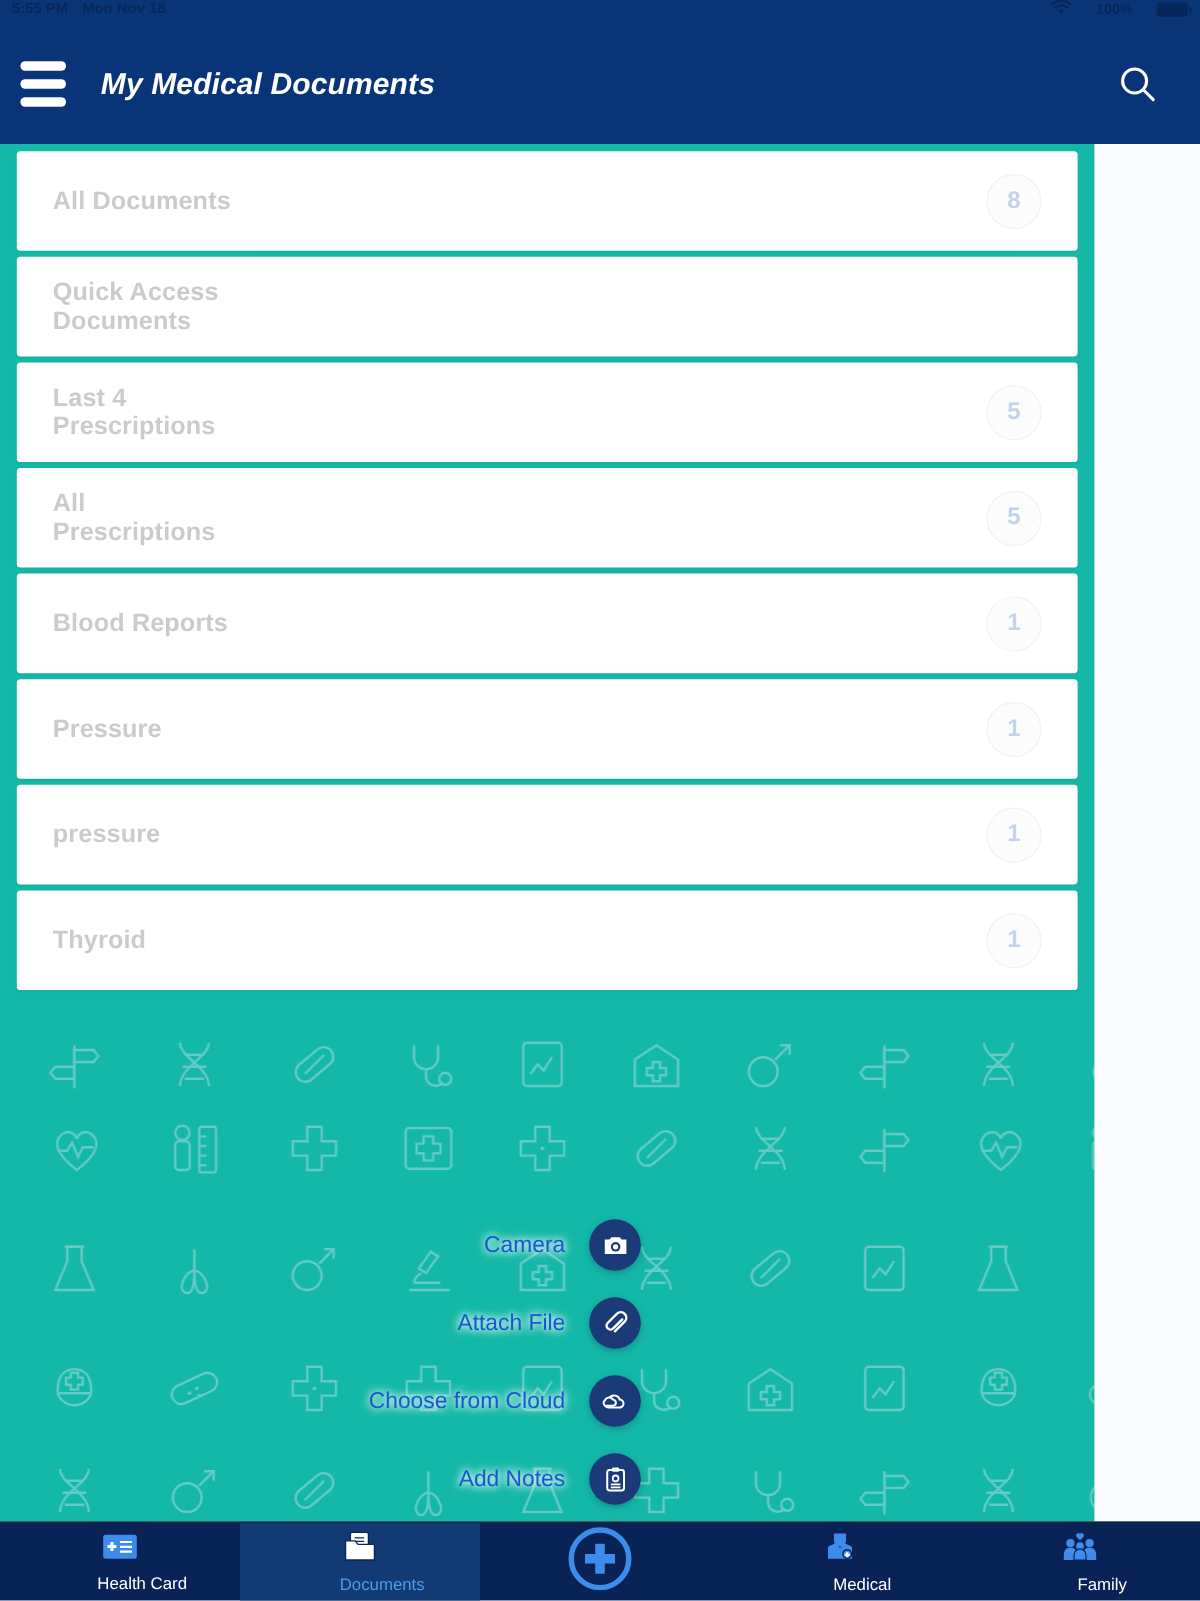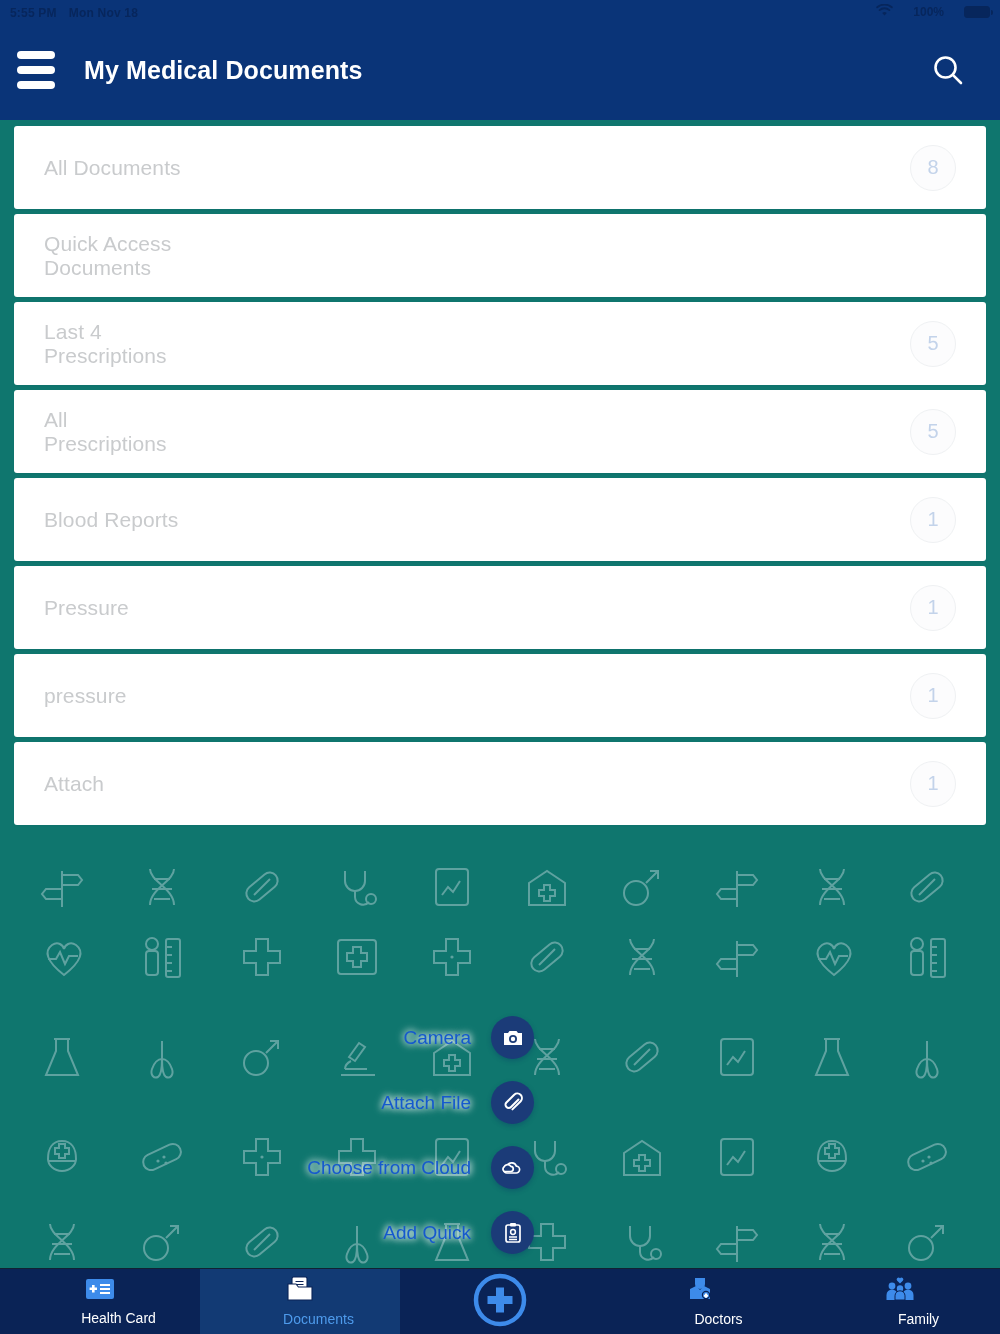--- a/index.html
+++ b/index.html
@@ -21,21 +21,21 @@
   }
 
   
   .statusbar {
     position: absolute;
     top: 0; left: 0;
     width: 1000px;
     height: 20px;
     background: #0a3478;
     display: flex;
-    align-items: flex-end;
+    align-items: flex-start;
     padding: 0 10px;
     z-index: 40;
   }
   .status-left {
     display: flex;
     align-items: center;
     gap: 12px;
     color: #07265c;
     font-size: 12px;
     font-weight: bold;
@@ -71,20 +71,21 @@
   .appbar {
     position: absolute;
     top: 20px; left: 0;
     width: 1000px;
     height: 100px;
     background: #0a3478;
     display: flex;
     align-items: center;
     padding: 0 26px 0 14px;
     z-index: 35;
+    font-style: italic;
   }
   .hamburger {
     width: 44px;
     height: 40px;
     display: flex;
     flex-direction: column;
     justify-content: center;
     gap: 7px;
     cursor: pointer;
     padding: 0 3px;
@@ -108,24 +109,25 @@
     display: flex;
     align-items: center;
     justify-content: center;
     cursor: pointer;
   }
 
   
   .content {
     position: absolute;
     top: 120px; left: 0;
-    width: 1000px;
+    width: 912px;
     height: 1148px;
-    background: #0f766e;
+    background: #14b8a6;
     overflow: hidden;
+    font-weight: bold;
   }
 
   
   .wallpaper {
     position: absolute;
     inset: 0;
     opacity: .5;
     pointer-events: none;
   }
 
@@ -449,21 +451,21 @@
         <div class="row-label">Pressure</div>
         <div class="badge">1</div>
       </div>
 
       <div class="row">
         <div class="row-label">pressure</div>
         <div class="badge">1</div>
       </div>
 
       <div class="row">
-        <div class="row-label">Attach</div>
+        <div class="row-label">Thyroid</div>
         <div class="badge">1</div>
       </div>
 
     </div>
   </div>
 
   <div class="fab-menu">
 
     <div class="fab-item">
       <span class="fab-label">Camera</span>
@@ -489,21 +491,21 @@
       <span class="fab-label">Choose from Cloud</span>
       <span class="fab-circle">
         <svg width="24" height="24" viewBox="0 0 24 24">
           <path d="M6 17h9a3.4 3.4 0 0 0 .4-6.8A5 5 0 0 0 6.3 9.6 3.7 3.7 0 0 0 6 17Z" fill="none" stroke="#ffffff" stroke-width="1.7"></path>
           <path d="M3.5 15.5h6a2.6 2.6 0 0 0 .3-5.2 3.8 3.8 0 0 0-6.6.4 2.8 2.8 0 0 0 .3 4.8Z" fill="#1b3b78" stroke="#ffffff" stroke-width="1.7"></path>
         </svg>
       </span>
     </div>
 
     <div class="fab-item">
-      <span class="fab-label">Add Quick</span>
+      <span class="fab-label">Add Notes</span>
       <span class="fab-circle">
         <svg width="24" height="24" viewBox="0 0 24 24">
           <rect x="5" y="4" width="14" height="17" rx="2" fill="none" stroke="#ffffff" stroke-width="1.7"></rect>
           <rect x="9" y="2" width="6" height="3.4" rx="1" fill="#ffffff"></rect>
           <circle cx="12" cy="11" r="2.4" fill="none" stroke="#ffffff" stroke-width="1.5"></circle>
           <path d="M8 16h8M8 18.5h8" stroke="#ffffff" stroke-width="1.4"></path>
         </svg>
       </span>
     </div>
 
@@ -544,21 +546,21 @@
 
     <div class="nav-item">
       <span>
         <svg width="28" height="26" viewBox="0 0 28 26">
           <path d="M9 2h10v6a5 5 0 0 1-10 0Z" fill="#3d8bea"></path>
           <path d="M10 10 4 13v10h20V13l-6-3-4 4Z" fill="#3d8bea"></path>
           <circle cx="20" cy="19" r="3.6" fill="#3d8bea" stroke="#0a2356" stroke-width="1.2"></circle>
           <path d="M19 17.6h2v1.1h1.1v2H21v1.1h-2v-1.1h-1.1v-2H19Z" fill="#ffffff"></path>
         </svg>
       </span>
-      <span class="nav-label">Doctors</span>
+      <span class="nav-label">Medical</span>
     </div>
 
     <div class="nav-item">
       <span>
         <svg width="30" height="26" viewBox="0 0 30 26">
           <path d="M15 7.5 12.2 4.8a1.9 1.9 0 1 1 2.8-2.6 1.9 1.9 0 1 1 2.8 2.6Z" fill="#3d8bea"></path>
           <circle cx="7" cy="10" r="3.4" fill="#3d8bea"></circle>
           <circle cx="23" cy="10" r="3.4" fill="#3d8bea"></circle>
           <circle cx="15" cy="12.5" r="3.2" fill="#3d8bea"></circle>
           <path d="M1.5 24v-5a5.5 5.5 0 0 1 11 0v5Z" fill="#3d8bea"></path>

